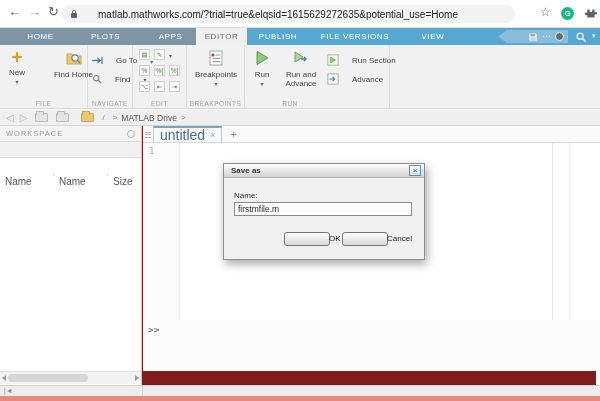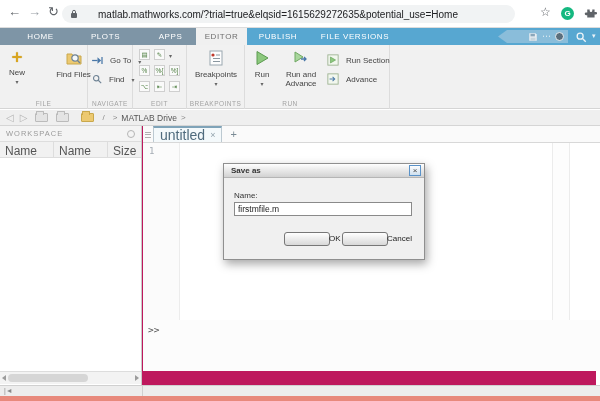--- a/index.html
+++ b/index.html
@@ -31,45 +31,45 @@
   #qa-search { position:absolute; left:575px; top:3px; width:12px; height:12px; cursor:pointer; }
   #qa-caret { position:absolute; left:592px; top:4px; font-size:7px; color:#eaf2f7; cursor:pointer; }
 
   
   #ribbon { position:absolute; left:0; top:45px; width:600px; height:64px; background:#f1f1f1; border-bottom:1px solid #d5d5d5; }
   .rib-sec { position:absolute; top:0; height:64px; border-right:1px solid #dcdcdc; }
   .sec-label { position:absolute; bottom:2px; left:0; width:100%; text-align:center; font-size:6.5px; color:#a3a3a3; letter-spacing:.5px; }
   .big-btn { position:absolute; top:4px; display:flex; flex-direction:column; align-items:center; cursor:pointer; }
   .big-btn .b-label { font-size:8px; color:#444; margin-top:3px; white-space:nowrap; }
   .caret { font-size:6px; color:#666; margin-top:1px; }
-  .row-btn { position:absolute; display:flex; align-items:center; gap:7px; cursor:pointer; font-size:8px; color:#444; white-space:nowrap; }
+  .row-btn { position:absolute; display:flex; align-items:center; gap:13px; cursor:pointer; font-size:8px; color:#444; white-space:nowrap; }
   .mini-icon { width:11px; height:11px; background:#fafafa; border:1px solid #cfcfcf; font-size:6.5px; color:#4c7d3f; display:flex; align-items:center; justify-content:center; }
   .icon-18 { width:18px; height:18px; }
   #sec-file { left:0; width:88px; } #sec-navigate { left:88px; width:45px; }
   #sec-edit { left:133px; width:54px; } #sec-breakpoints { left:187px; width:58px; }
   #sec-run { left:245px; width:145px; }
   #new-plus { font-size:18px; line-height:16px; font-weight:bold; color:#d9a521; text-shadow:0 0 1px #b78a10; }
 
   
   #breadcrumb { position:absolute; left:0; top:110px; width:600px; height:16px; background:#efefef; border-bottom:1px solid #d5d5d5; display:flex; align-items:center; font-size:8.5px; color:#555; }
   .bc-arrow { font-size:10px; color:#b5b5b5; margin-left:6px; cursor:pointer; }
   .bc-ico { margin-left:8px; cursor:pointer; }
   .folder { width:13px; height:9px; background:#ecc971; border:1px solid #c9a84c; border-radius:1px; position:relative; }
   .folder::before { content:""; position:absolute; left:0; top:-3px; width:6px; height:3px; background:#ecc971; border:1px solid #c9a84c; border-bottom:none; border-radius:1px 1px 0 0; }
   .folder.gray { background:#e4e4e4; border-color:#bbb; } .folder.gray::before { background:#e4e4e4; border-color:#bbb; }
   .bc-sep { margin:0 4px; color:#888; font-size:8px; }
 
   
-  #main { position:absolute; left:0; top:126px; width:596px; height:259px; background:#be185d; }
+  #main { position:absolute; left:0; top:126px; width:596px; height:259px; background:#7f1d1d; }
   #workspace { position:absolute; left:0; top:0; width:142px; height:259px; border-right:1px solid #c9c9c9; background:#fff; }
   #ws-header { height:16px; background:#f4f4f4; border-bottom:1px solid #ddd; display:flex; align-items:center; justify-content:space-between; padding:0 6px; }
   #ws-title { font-size:7.5px; letter-spacing:1px; color:#9a9a9a; }
   #ws-gear { width:8px; height:8px; border:1.5px solid #b5b5b5; border-radius:50%; cursor:pointer; }
   #ws-cols { height:16px; background:#f1f1f1; border-bottom:1px solid #ddd; display:flex; }
-  .ws-col { font-size:12px; color:#555; padding:2px 0 0 5px; border-right:1px solid #ddd; }
+  .ws-col { font-size:10px; color:#555; padding:2px 0 0 5px; border-right:1px solid #ddd;margin-top:32px; }
   #col-name { width:54px; } #col-value { width:54px; } #col-size { width:33px; border-right:none; }
   #ws-body { height:213px; background:#fff; }
   #ws-hscroll { height:13px; background:#f3f3f3; border-top:1px solid #ddd; position:relative; }
   #ws-thumb { position:absolute; left:8px; top:2px; width:80px; height:8px; background:#d6d6d6; border-radius:4px; cursor:pointer; }
   .scroll-arr { position:absolute; top:3px; width:0; height:0; cursor:pointer; }
   #ws-arr-l { left:2px; border-top:3px solid transparent; border-bottom:3px solid transparent; border-right:4px solid #9c9c9c; }
   #ws-arr-r { right:2px; border-top:3px solid transparent; border-bottom:3px solid transparent; border-left:4px solid #9c9c9c; }
 
   #editor-region { position:absolute; left:143px; top:0; width:457px; height:259px; }
   #ed-tabstrip { height:17px; background:#fafafa; border-bottom:1px solid #d8d8d8; display:flex; align-items:flex-end; }
@@ -132,20 +132,21 @@
   <div id="tabs-row">
     <div id="tabs-left">
       <div class="ts-tab" id="tab-home">HOME</div>
       <div class="ts-tab" id="tab-plots">PLOTS</div>
       <div class="ts-tab" id="tab-apps">APPS</div>
     </div>
     <div id="tab-editor">EDITOR</div>
     <div id="tabs-right">
       <div class="ts-tab" id="tab-publish">PUBLISH</div>
       <div class="ts-tab" id="tab-file-versions">FILE VERSIONS</div>
+      <div class="ts-tab" id="tab-view">VIEW</div>
     </div>
     <div id="quick-access">
       <svg class="qa-item" width="10" height="10" viewBox="0 0 16 16">
           <path d="M2 2h10l2 2v10H2z" fill="#e8eef2"></path>
           <rect x="4" y="3" width="7" height="4" fill="#8aa7bb"></rect>
           <rect x="4" y="9" width="8" height="5" fill="#c6d5de"></rect>
         </svg>
       <span class="qa-item">⋯</span>
       <span id="qa-circle" class="qa-item"></span>
     </div>
@@ -163,21 +164,21 @@
         <span id="new-plus">+</span>
         <span class="b-label">New</span>
         <span class="caret">▾</span>
       </div>
       <div class="big-btn" style="left:60px;width:27px">
         <svg class="icon-18" viewBox="0 0 18 18">
             <path d="M2 5h5l1 2h8v8H2z" fill="#ecc971" stroke="#c9a84c"></path>
             <circle cx="10" cy="9" r="3.2" fill="#f4f8fa" stroke="#6e8294" stroke-width="1.2"></circle>
             <line x1="12.3" y1="11.3" x2="15" y2="14" stroke="#6e8294" stroke-width="1.4"></line>
           </svg>
-        <span class="b-label">Find Files</span>
+        <span class="b-label">Find Home</span>
       </div>
       <div class="sec-label">FILE</div>
     </div>
 
     <div class="rib-sec" id="sec-navigate">
       <div class="row-btn" style="left:4px;top:11px">
         <svg width="11" height="9" viewBox="0 0 12 10">
             <line x1="0" y1="5" x2="6" y2="5" stroke="#4a78a8" stroke-width="1.4"></line>
             <path d="M6 1.5L10 5 6 8.5z" fill="#4a78a8"></path>
             <line x1="11" y1="1" x2="11" y2="9" stroke="#4a78a8" stroke-width="1.4"></line>

